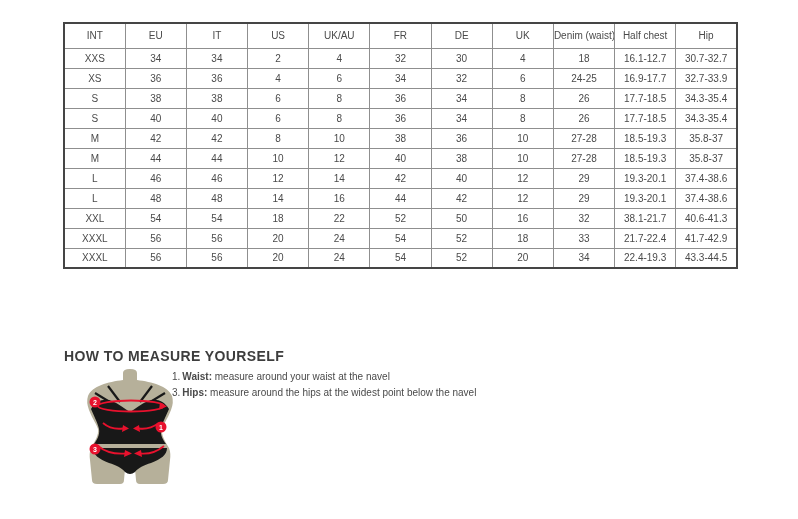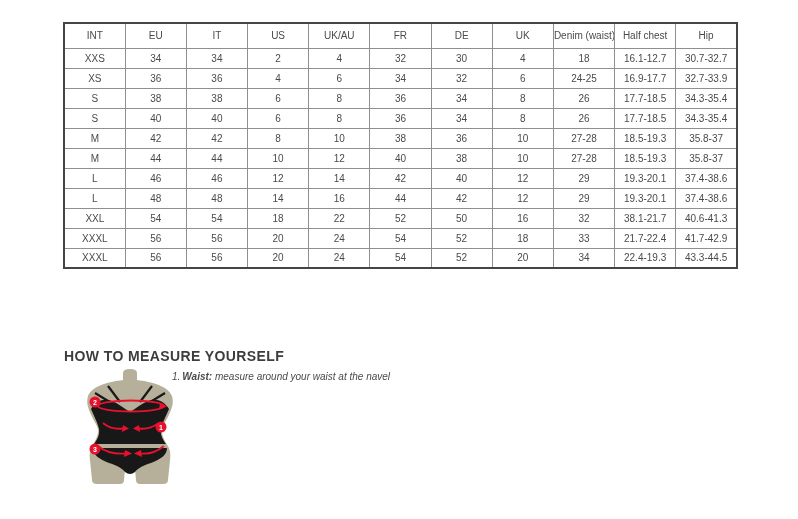--- a/index.html
+++ b/index.html
@@ -48,21 +48,20 @@
     position: absolute;
     left: 78px;
     top: 368px;
   }
   .measure-list {
     position: absolute;
     left: 172px;
     top: 371px;
     font-size: 10px;
     color: #4a4a4a;
-    font-style: italic;
   }
   .mi { margin-bottom: 5.3px; line-height: 11px; }
   .mi .num { margin-right: 2px; }
   .mi .lbl { font-weight: bold; }
   .badge-num {
     font-size: 7px;
     font-weight: bold;
   }
 </style>
 </head>
@@ -288,15 +287,18 @@
     <text class="badge-num" x="83" y="61.5" text-anchor="middle" fill="#ffffff">1</text>
 
     <circle cx="17" cy="81" r="5.5" fill="#e8112d"></circle>
     <text class="badge-num" x="17" y="83.5" text-anchor="middle" fill="#ffffff">3</text>
   </svg>
 
   <div class="measure-list">
     <div class="mi">
       <span class="num">1.</span><span class="lbl">Waist:</span><span> measure around your waist at the navel</span>
     </div>
+    <div class="mi">
+      <span class="num">3.</span><span class="lbl">Hips:</span><span> measure around the hips at the widest point below the navel</span>
+    </div>
   </div>
 
 </div>
 
 </body></html>

